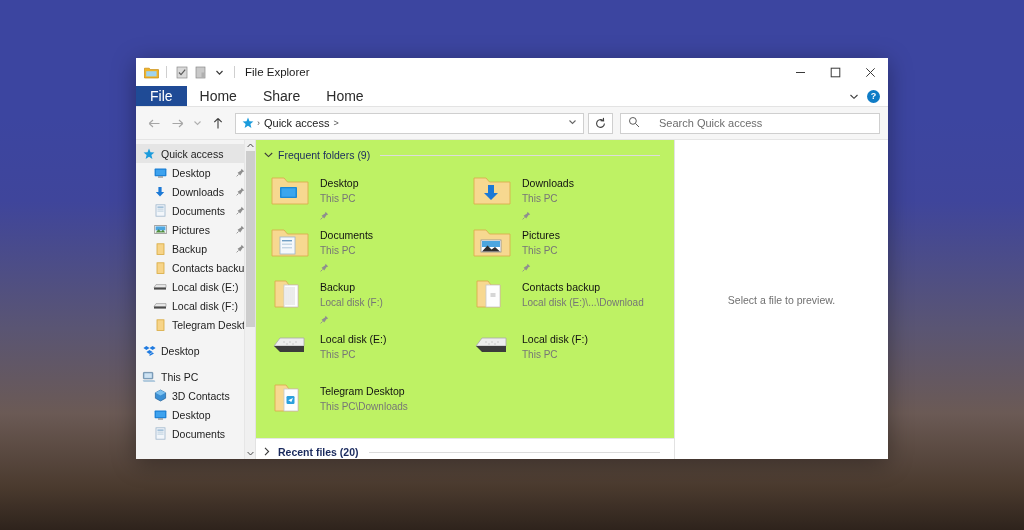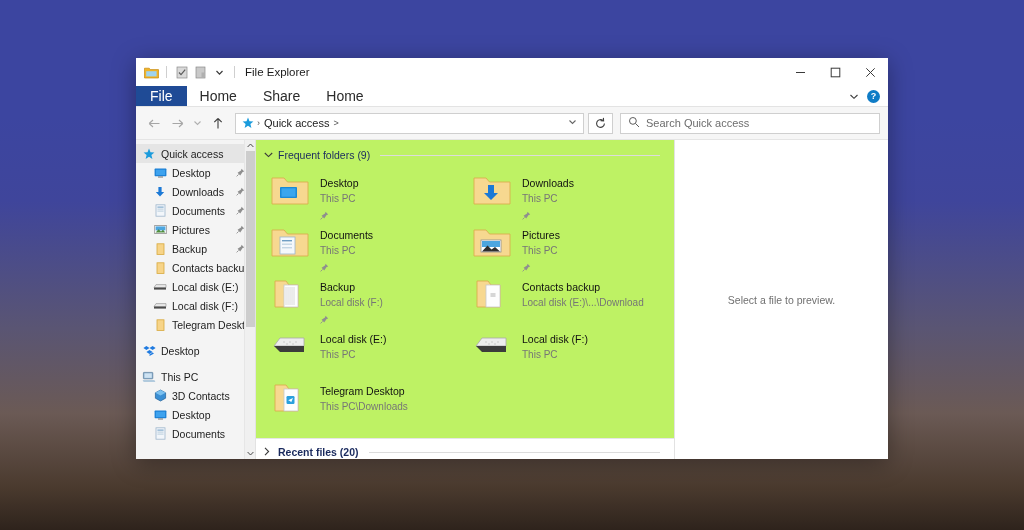--- a/index.html
+++ b/index.html
@@ -105,21 +105,21 @@
   .addr-chev { margin-left: auto; font-size: 9px; color: #555; padding-right: 2px; }
   .refresh {
     width: 25px; height: 21px; margin-left: 2px;
     border: 1px solid #cfcfcf; background: #fff;
     display: flex; align-items: center; justify-content: center;
     color: #444; font-size: 12px;
   }
   .searchbox {
     width: 260px; height: 21px; margin-left: 5px;
     border: 1px solid #cfcfcf; background: #fff;
-    display: flex; align-items: center; gap: 6px;
+    display: flex; align-items: center; gap: 19px;
     padding: 0 7px;
   }
   .search-ph { font-size: 11px; color: #6d6d6d; white-space: nowrap; }
 
   
   .wbody { flex: 1 1 auto; display: flex; min-height: 0; background: #fff; }
 
   
   .nav {
     width: 120px; flex: 0 0 120px;

